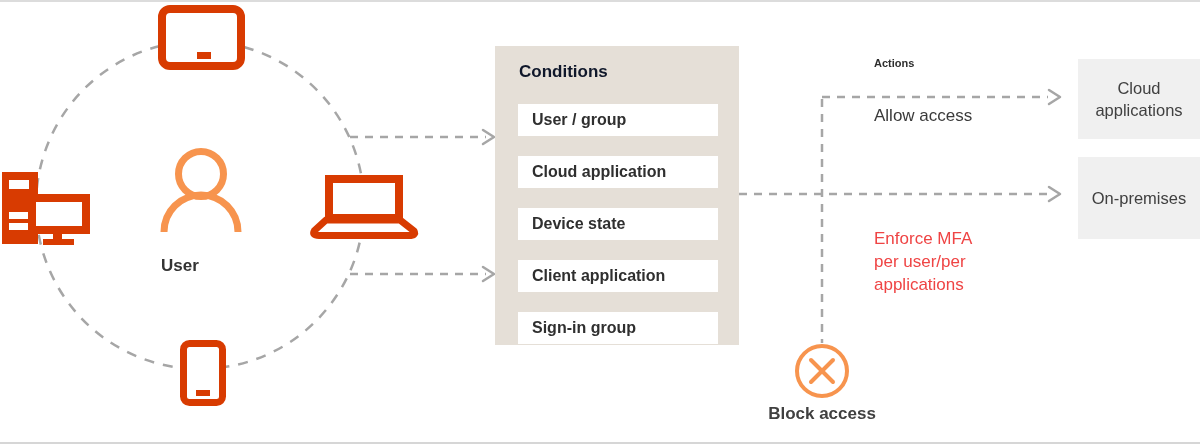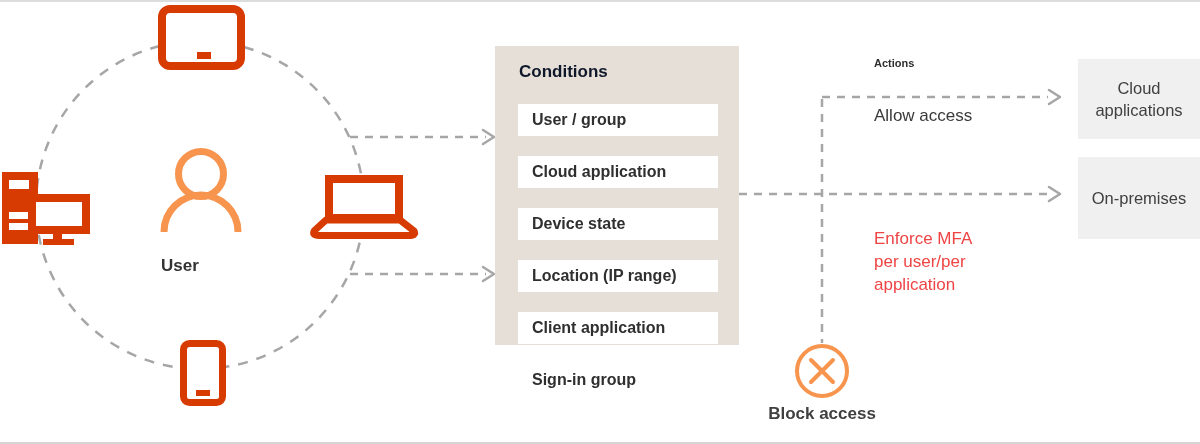--- a/index.html
+++ b/index.html
@@ -113,31 +113,30 @@
     <circle cx="43" cy="29" r="22.5" fill="none" stroke="#F7944E" stroke-width="7"></circle>
     <path d="M6 87 A 37 37 0 0 1 80 87" fill="none" stroke="#F7944E" stroke-width="7"></path>
   </svg>
   <div class="abs user-label">User</div>
 
   <div class="abs cond-box">
     <div class="cond-title">Conditions</div>
     <div class="cond-row">User / group</div>
     <div class="cond-row">Cloud application</div>
     <div class="cond-row">Device state</div>
-    <div class="cond-row">Location (IP range)</div>
     <div class="cond-row">Client application</div>
     <div class="cond-row">Sign-in group</div>
   </div>
 
   <div class="abs actions-title">Actions</div>
   <div class="abs allow-label">Allow access</div>
   <div class="abs enforce-label">
     <span>Enforce MFA</span>
     <span>per user/per</span>
-    <span>application</span>
+    <span>applications</span>
   </div>
 
   <svg class="abs" style="left:794px;top:341px" width="56" height="56" viewBox="0 0 56 56">
     <circle cx="28" cy="28" r="25" fill="none" stroke="#F7944E" stroke-width="4"></circle>
     <line x1="17" y1="17" x2="39" y2="39" stroke="#F7944E" stroke-width="4" stroke-linecap="round"></line>
     <line x1="39" y1="17" x2="17" y2="39" stroke="#F7944E" stroke-width="4" stroke-linecap="round"></line>
   </svg>
   <div class="abs block-label">Block access</div>
 
   <div class="abs target-box cloud-box">Cloud applications</div>

